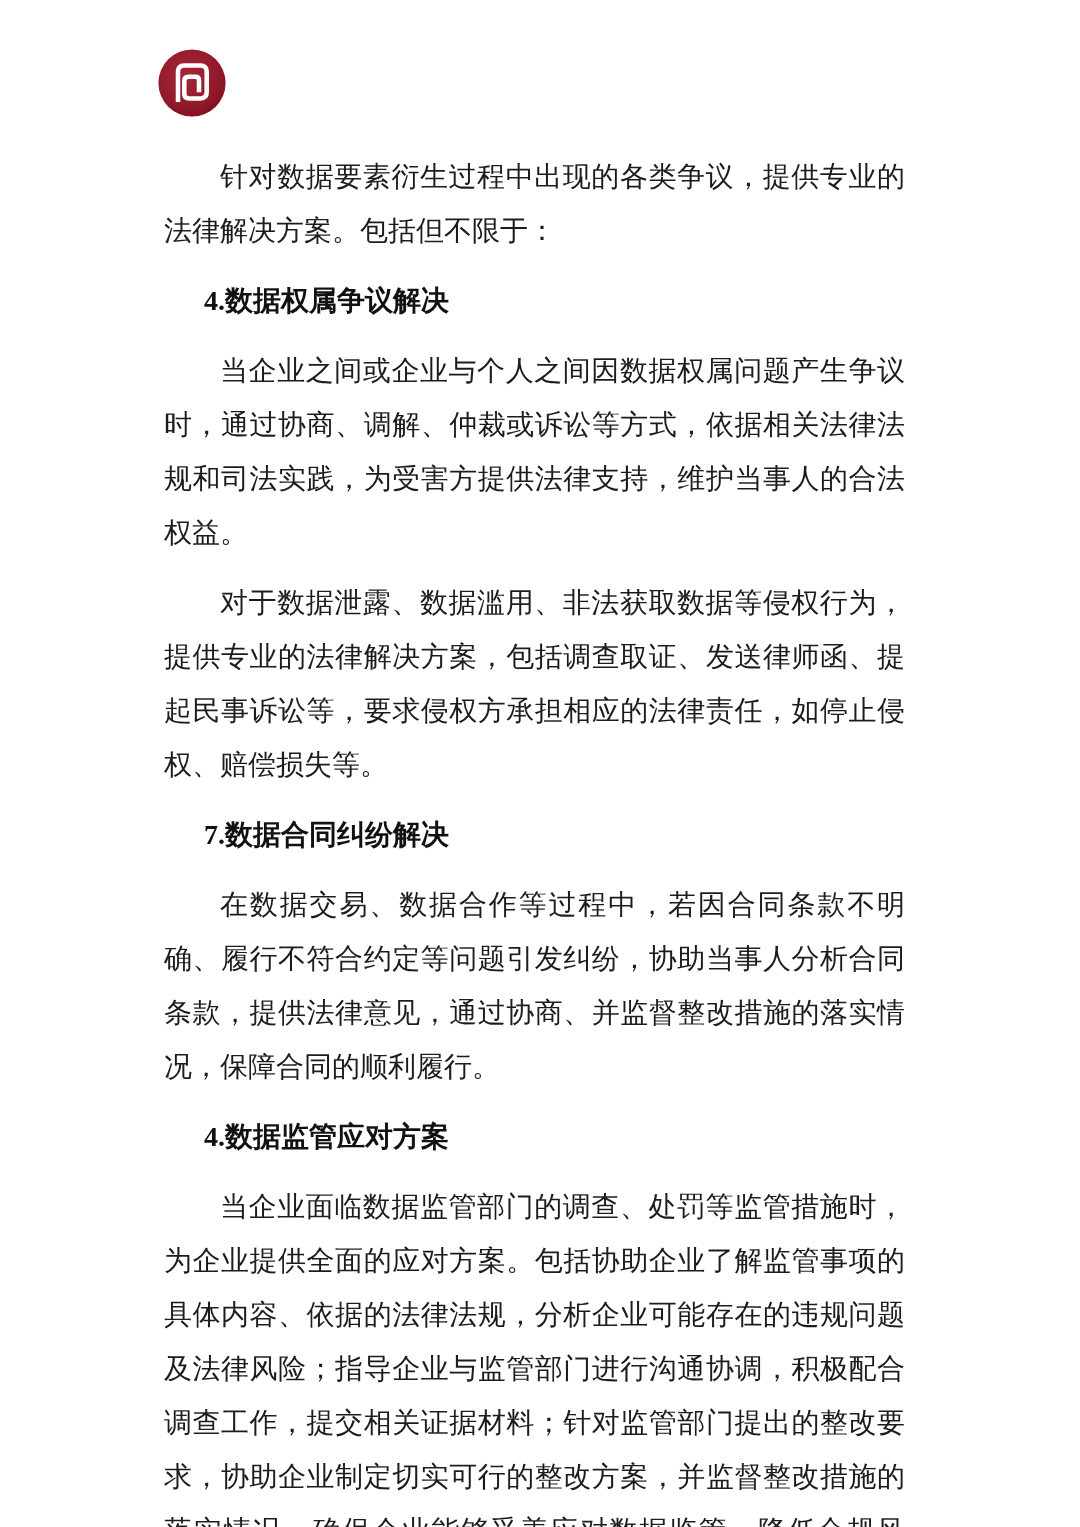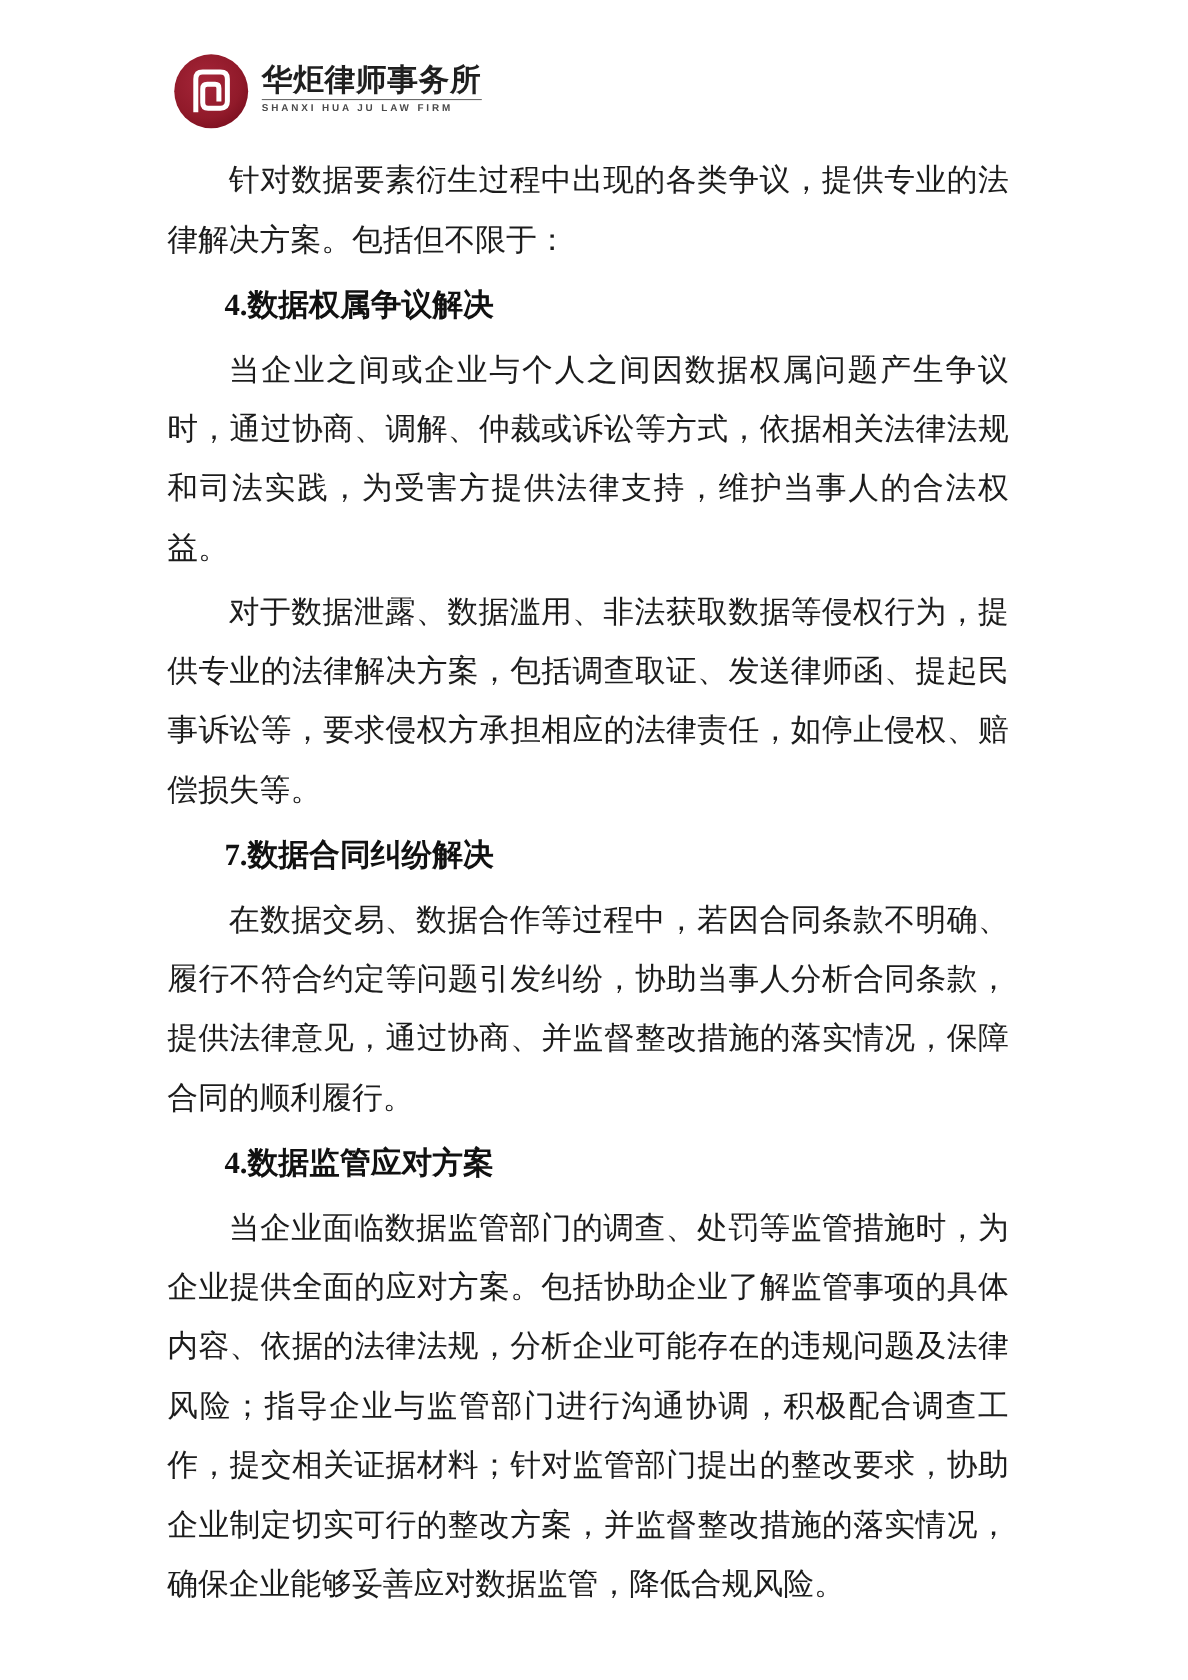--- a/index.html
+++ b/index.html
@@ -56,21 +56,21 @@
   }
 
   
   .content {
     position: absolute;
     left: 148px;
     top: 134px;
     width: 773px;
   }
   .para {
-    margin: 4px;
+    margin: 16px;
     font-size: 28px;
     line-height: 54px;
     text-align: justify;
     text-justify: inter-ideograph;
     text-indent: 2em;
     color: #1c1c1c;
   }
   .sec-heading {
     margin: 5px 0;
     font-size: 28px;
@@ -90,24 +90,20 @@
       <defs>
         <radialGradient id="lg" cx="42%" cy="38%" r="68%">
           <stop offset="0%" stop-color="#a62639"></stop>
           <stop offset="70%" stop-color="#911a2a"></stop>
           <stop offset="100%" stop-color="#7c0f1f"></stop>
         </radialGradient>
       </defs>
       <circle cx="50" cy="50" r="48" fill="url(#lg)"></circle>
       <path d="M30 74 V34 Q30 25 39 25 H62 Q71 25 71 34 V63 Q71 72 62 72 H46 Q39 72 39 65 V47 Q39 41 45 41 H55 Q60 41 60 46 V60" fill="none" stroke="#ffffff" stroke-width="6.5" stroke-linecap="square"></path>
     </svg>
-    <div class="logo-text">
-      <div class="firm-name-cn">华炬律师事务所</div>
-      <div class="firm-name-en">SHANXI HUA JU LAW FIRM</div>
-    </div>
   </div>
 
   <div class="content">
     <p class="para">针对数据要素衍生过程中出现的各类争议，提供专业的法律解决方案。包括但不限于：</p>
 
     <h3 class="sec-heading">4.数据权属争议解决</h3>
     <p class="para">当企业之间或企业与个人之间因数据权属问题产生争议时，通过协商、调解、仲裁或诉讼等方式，依据相关法律法规和司法实践，为受害方提供法律支持，维护当事人的合法权益。</p>
 
     <p class="para">对于数据泄露、数据滥用、非法获取数据等侵权行为，提供专业的法律解决方案，包括调查取证、发送律师函、提起民事诉讼等，要求侵权方承担相应的法律责任，如停止侵权、赔偿损失等。</p>
 

